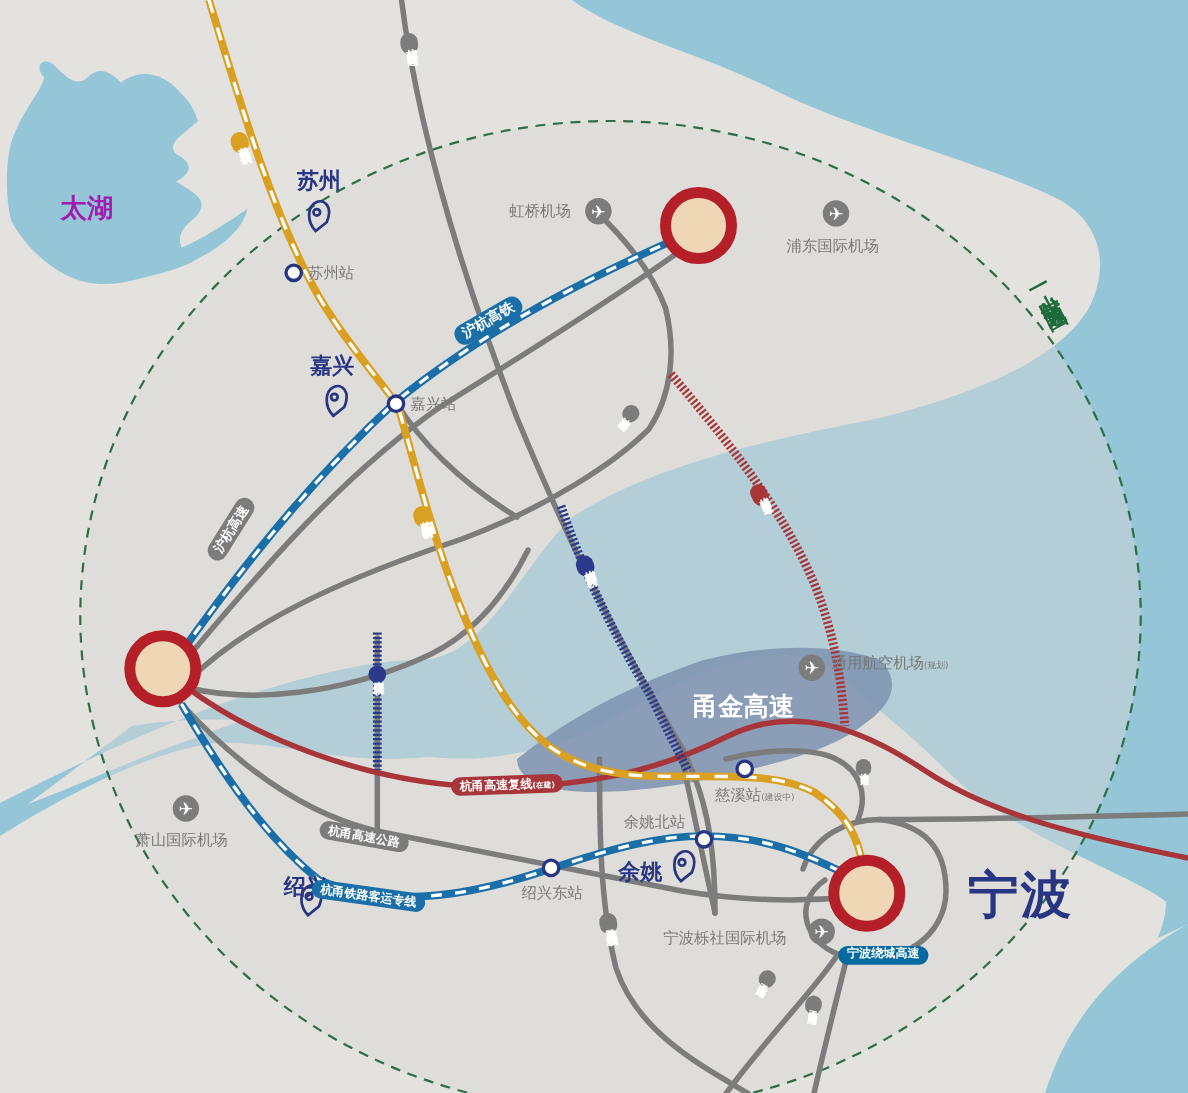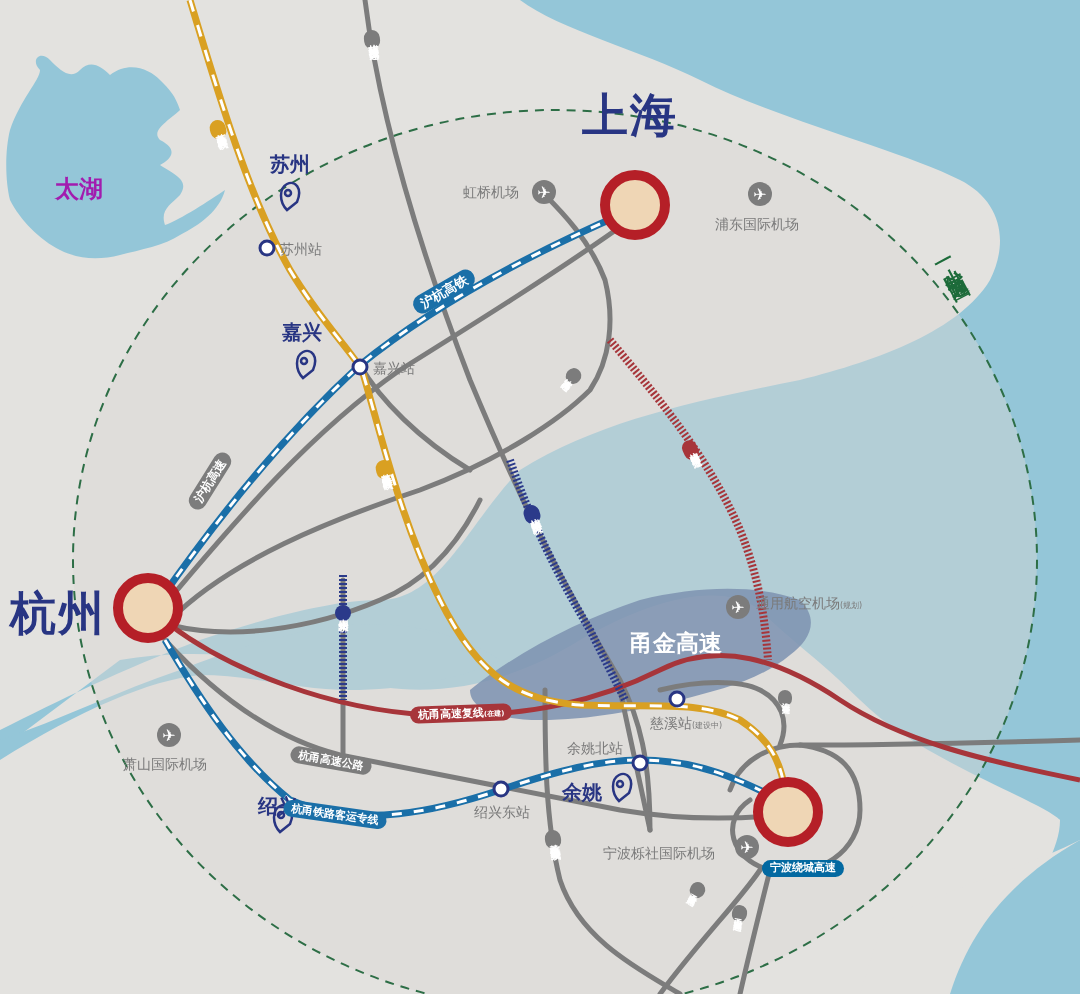--- a/index.html
+++ b/index.html
@@ -128,22 +128,21 @@
           <path d="M280,832 C272,824 272,810 280,806 C288,802 296,810 290,824 Z"></path>
           <circle cx="281" cy="815" r="3"></circle>
         </g>
     <g>
           <path d="M619,801 C611,793 611,779 619,775 C627,771 635,779 629,793 Z"></path>
           <circle cx="620" cy="784" r="3"></circle>
         </g>
   </g>
 </svg>
 
-<div class="lbl city-big" style="left:582px;top:92px;">上海</div>
-<div class="lbl city-big" style="left:10px;top:590px;">杭州</div>
+<div class="lbl city-big" style="left:880px;top:790px;">宁波</div>
 
 <div class="lbl city-sm" style="left:270px;top:154px;text-align:right;">苏州</div>
 <div class="lbl city-sm" style="left:282px;top:322px;">嘉兴</div>
 <div class="lbl city-sm" style="left:258px;top:796px;">绍兴</div>
 <div class="lbl city-sm" style="left:562px;top:782px;">余姚</div>
 
 <div class="lbl lake" style="left:55px;top:177px;">太湖</div>
 <div class="lbl zone" style="left:630px;top:632px;">甬金高速</div>
 
 <div class="lbl circle-title" style="left:935px;top:250px;writing-mode:vertical-rl;transform:rotate(-28deg);letter-spacing:4px;">一小时交通圈</div>

